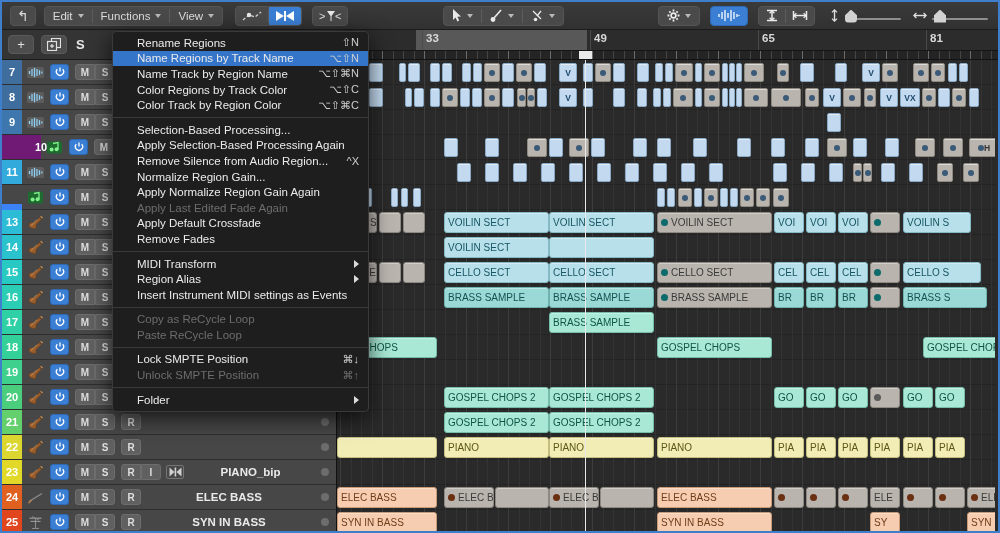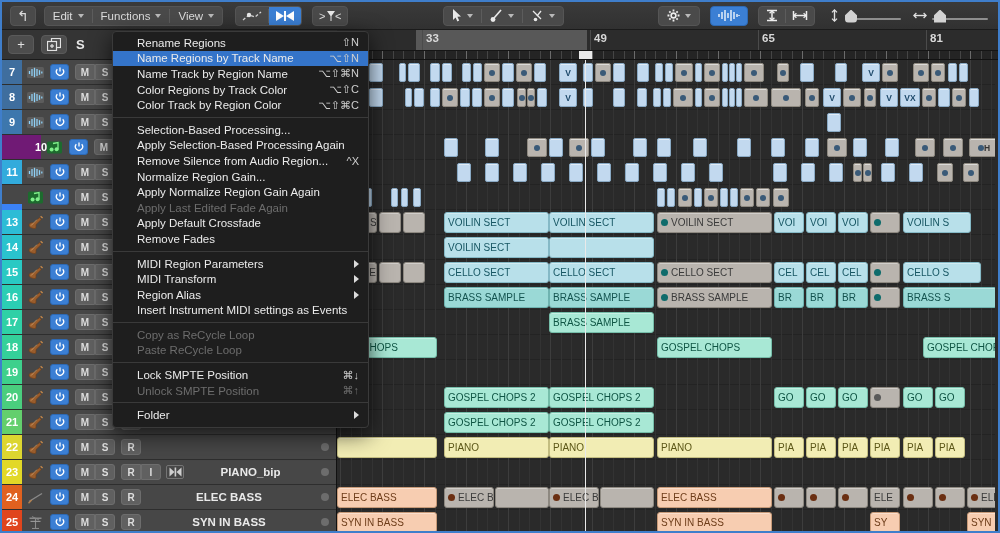--- a/index.html
+++ b/index.html
@@ -764,21 +764,21 @@
       <div class="rgn teal" style="left: 469px; width: 30px; top: 227px;">
         <span class="lbl">BR</span>
       </div>
       <div class="rgn teal" style="left: 501px; width: 30px; top: 227px;">
         <span class="lbl">BR</span>
       </div>
       <div class="rgn grey sel" style="left: 533px; width: 30px; top: 227px;">
         <span class="dot t"></span>
         <span class="lbl"></span>
       </div>
-      <div class="rgn teal" style="left: 566px; width: 94px; top: 227px;">
+      <div class="rgn teal" style="left: 566px; width: 84px; top: 227px;">
         <span class="lbl">BRASS S</span>
       </div>
       <div class="rgn mint" style="left: 212px; width: 105px; top: 252px;">
         <span class="lbl">BRASS SAMPLE</span>
       </div>
       <div class="rgn mint" style="left: 0px; width: 100px; top: 277px;">
         <span class="lbl">PEL CHOPS</span>
       </div>
       <div class="rgn mint" style="left: 320px; width: 115px; top: 277px;">
         <span class="lbl">GOSPEL CHOPS</span>
@@ -1481,24 +1481,20 @@
         <span>Apply Last Edited Fade Again</span>
       </div>
       <div class="mi">
         <span>Apply Default Crossfade</span>
       </div>
       <div class="mi">
         <span>Remove Fades</span>
       </div>
       <div class="msep"></div>
       <div class="mi">
-        <span>MIDI Region Parameters</span>
-        <span class="arw"></span>
-      </div>
-      <div class="mi">
         <span>MIDI Transform</span>
         <span class="arw"></span>
       </div>
       <div class="mi">
         <span>Region Alias</span>
         <span class="arw"></span>
       </div>
       <div class="mi">
         <span>Insert Instrument MIDI settings as Events</span>
       </div>

